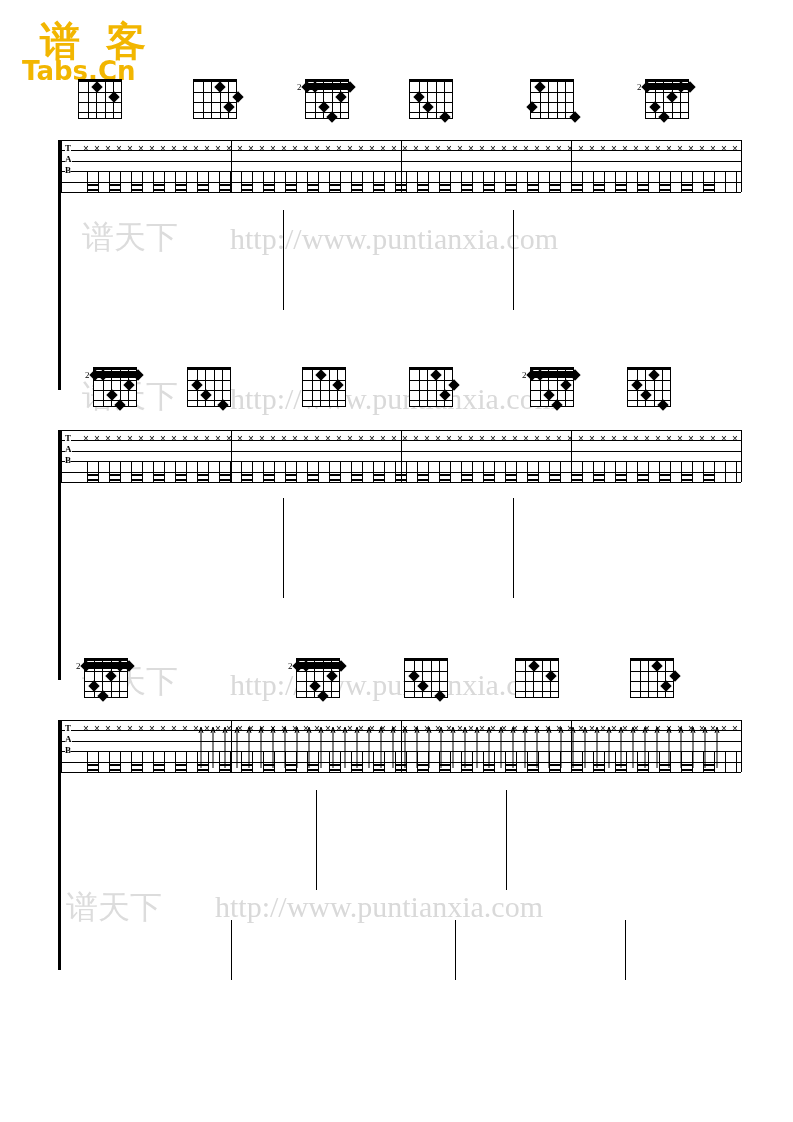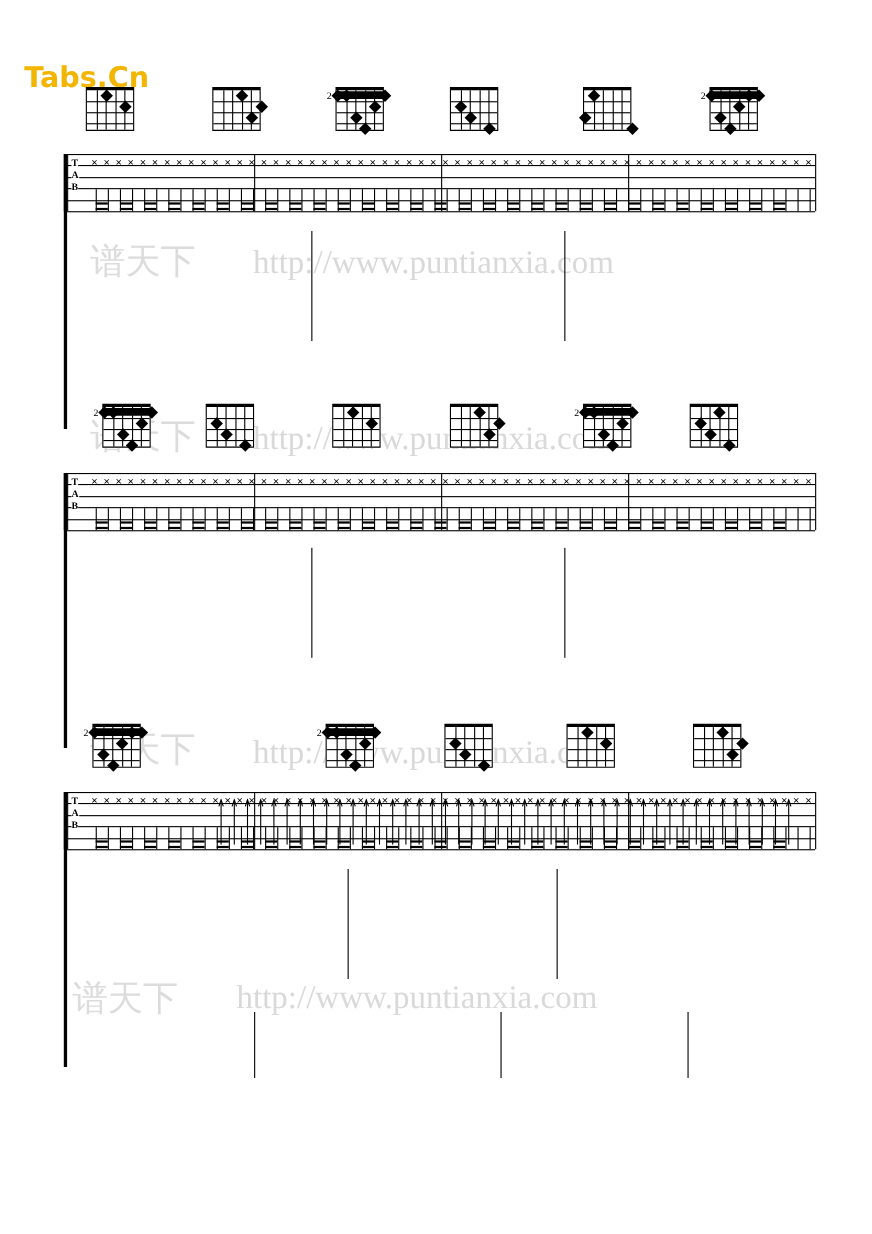--- a/index.html
+++ b/index.html
@@ -91,20 +91,21 @@
     font-size:12.5px;color:#000;white-space:pre;line-height:14px;z-index:4;
   }
   .vbar{position:absolute;width:1px;background:#000;z-index:4;}
   .arrow{position:absolute;z-index:4;}
 </style>
 </head>
 <body>
 
 <div class="page">
 
+  <div class="wm-logo">谱 客</div>
   <div class="wm-logo2">Tabs.Cn</div>
 
   <div class="wm-text wm-cn" style="left:82px;top:216px;">谱天下</div>
   <div class="wm-text" style="left:230px;top:222px;">http://www.puntianxia.com</div>
   <div class="wm-text wm-cn" style="left:82px;top:375px;">谱天下</div>
   <div class="wm-text" style="left:230px;top:382px;">http://www.puntianxia.com</div>
   <div class="wm-text wm-cn" style="left:82px;top:660px;">谱天下</div>
   <div class="wm-text" style="left:230px;top:668px;">http://www.puntianxia.com</div>
   <div class="wm-text wm-cn" style="left:66px;top:886px;">谱天下</div>
   <div class="wm-text" style="left:215px;top:890px;">http://www.puntianxia.com</div>

